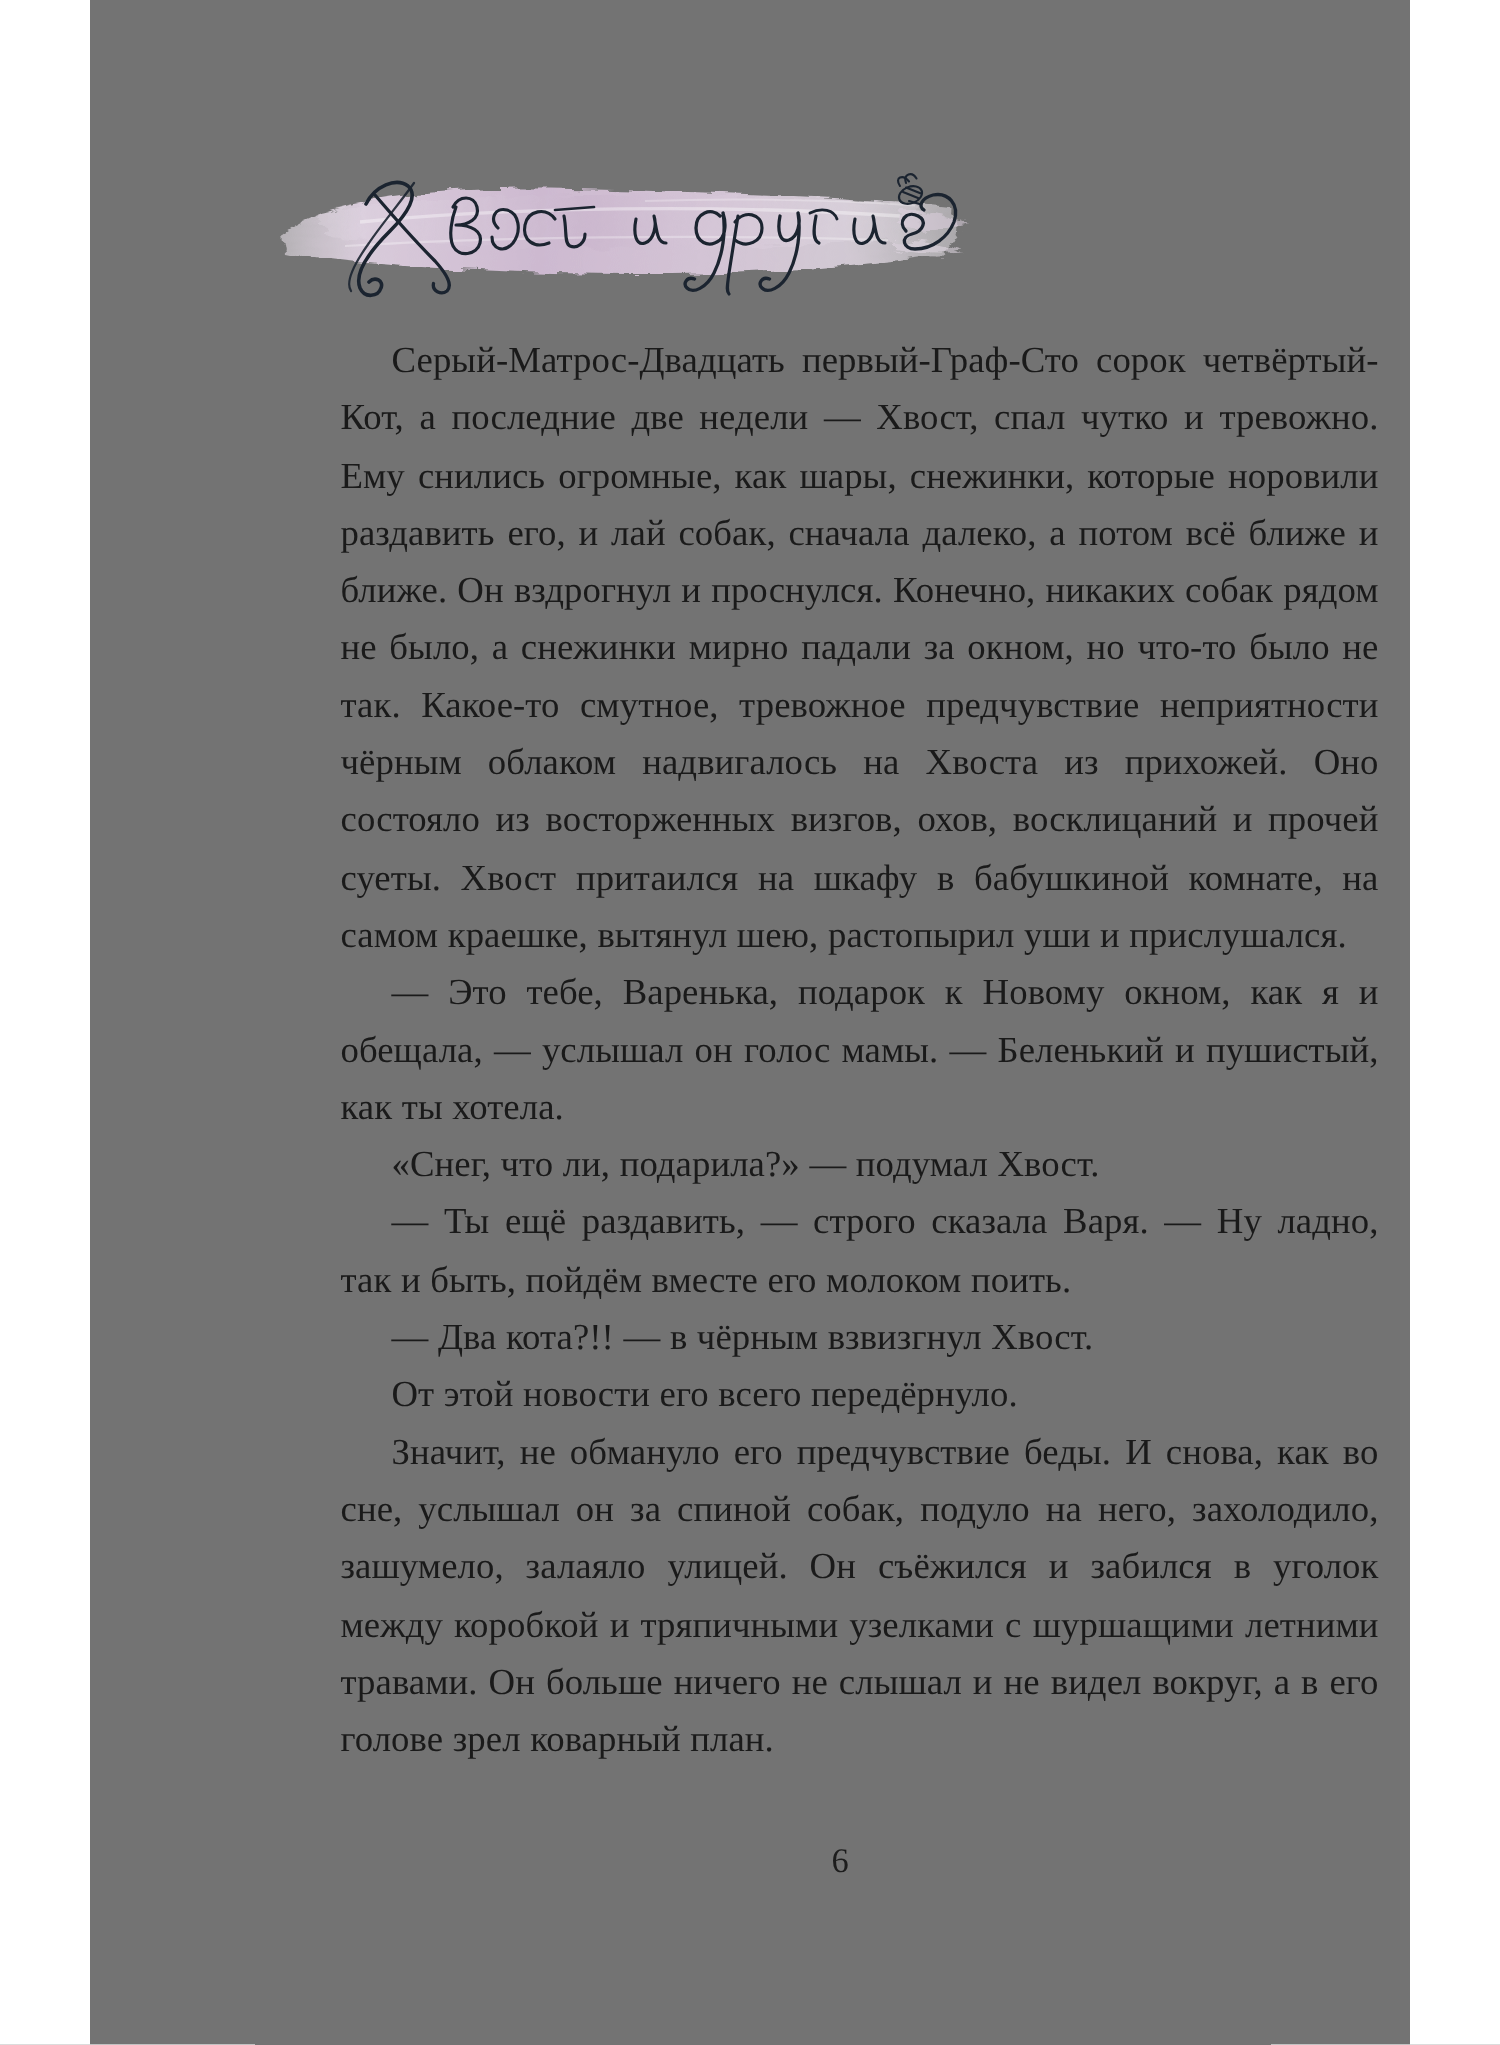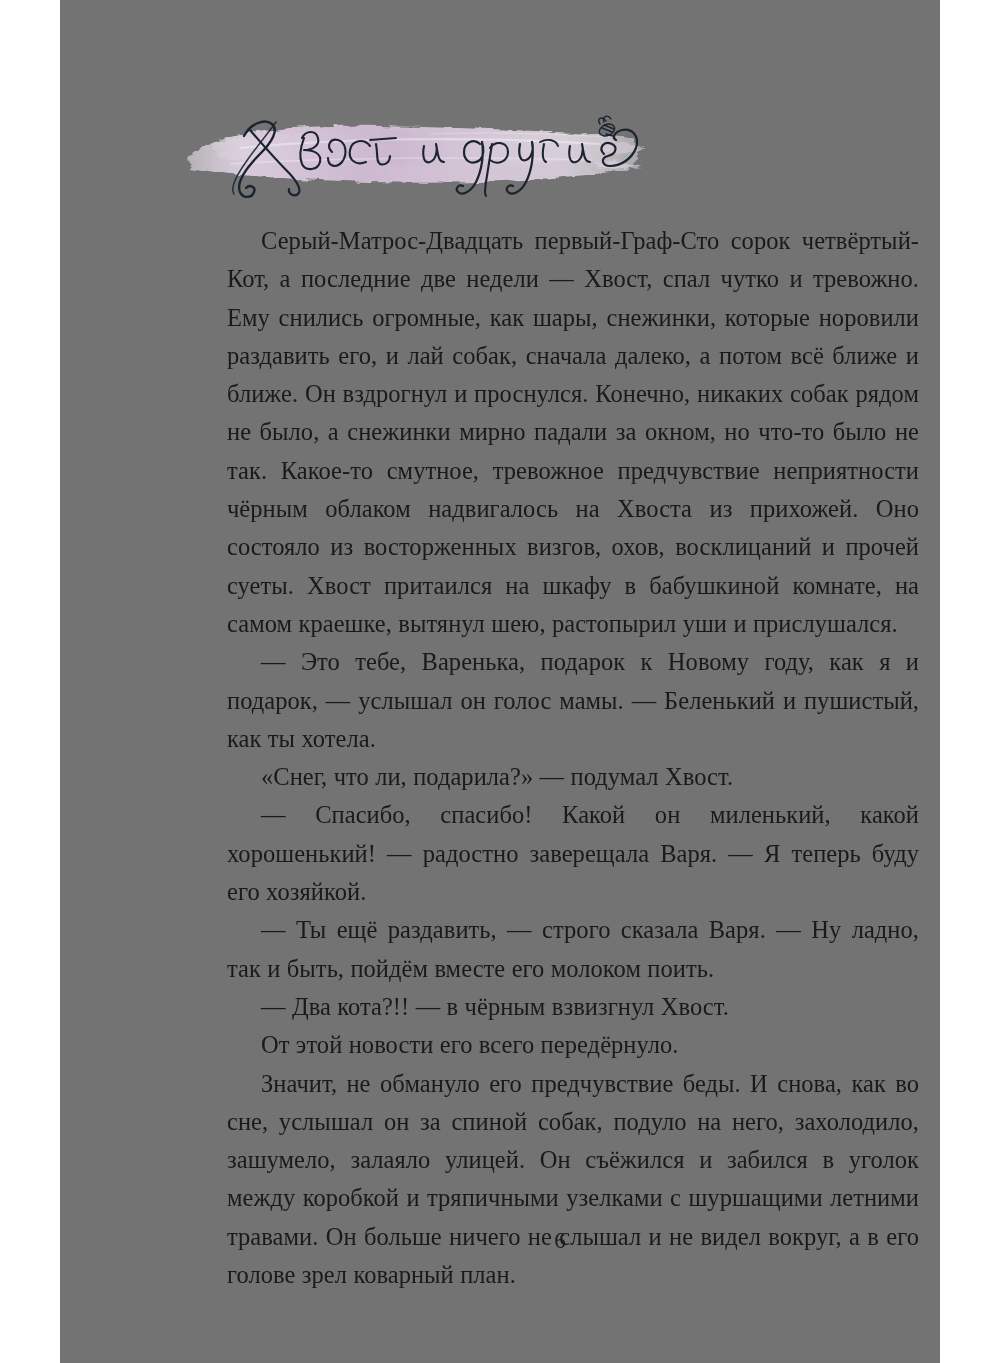--- a/index.html
+++ b/index.html
@@ -200,23 +200,22 @@
           </g>
         </g>
       </svg>
     </div>
 
     <div class="chapter-title">Хвост и другие</div>
   </div>
 
   <div class="textblock">
     <p class="para">Серый-Матрос-Двадцать первый-Граф-Сто сорок четвёртый-Кот, а последние две недели — Хвост, спал чутко и тревожно. Ему снились огромные, как шары, снежинки, которые норовили раздавить его, и лай собак, сначала далеко, а потом всё ближе и ближе. Он вздрог­нул и проснулся. Конечно, никаких собак рядом не было, а снежинки мирно падали за окном, но что-то было не так. Какое-то смутное, тре­вожное предчувствие неприятности чёрным облаком надвигалось на Хвоста из прихожей. Оно состояло из восторженных визгов, охов, восклицаний и прочей суеты. Хвост притаился на шкафу в бабуш­киной комнате, на самом краешке, вытянул шею, растопырил уши и прислушался.</p>
-    <p class="para">— Это тебе, Варенька, подарок к Новому году, как я и подарок, — услышал он голос мамы. — Беленький и пушистый, как ты хотела.</p>
+    <p class="para">— Это тебе, Варенька, подарок к Новому окном, как я и обещала, — услышал он голос мамы. — Беленький и пушистый, как ты хотела.</p>
     <p class="para">«Снег, что ли, подарила?» — подумал Хвост.</p>
-    <p class="para">— Спасибо, спасибо! Какой он миленький, какой хорошенький! — радостно заверещала Варя. — Я теперь буду его хозяйкой.</p>
     <p class="para">— Ты ещё раздавить, — строго сказала Варя. — Ну ладно, так и быть, пойдём вместе его молоком поить.</p>
     <p class="para">— Два кота?!! — в чёрным взвизгнул Хвост.</p>
     <p class="para">От этой новости его всего передёрнуло.</p>
     <p class="para">Значит, не обмануло его предчувствие беды. И снова, как во сне, услышал он за спиной собак, подуло на него, захолодило, зашумело, залаяло улицей. Он съёжился и забился в уголок между коробкой и тряпичными узелками с шуршащими летними травами. Он больше ничего не слышал и не видел вокруг, а в его голове зрел коварный план.</p>
 
   </div>
 
   <div class="folio">6</div>
 
 </div>

